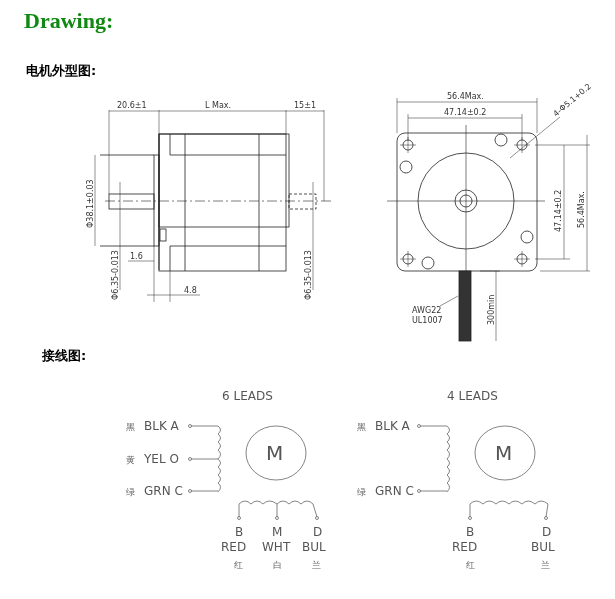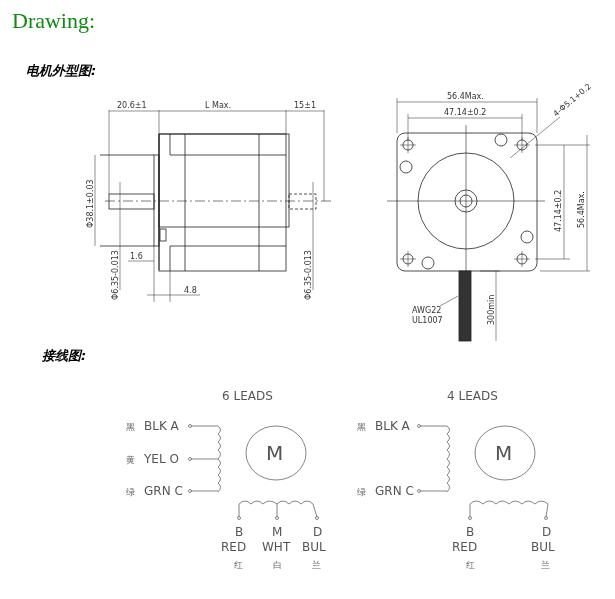--- a/index.html
+++ b/index.html
@@ -1,18 +1,18 @@
 <!DOCTYPE html>
 <html><head>
 <meta charset="utf-8">
 <style>
   html, body { margin: 0; padding: 0; background: #ffffff; }
   body { width: 615px; height: 599px; position: relative; overflow: hidden; font-family: "Liberation Sans", sans-serif; }
-  .title { position: absolute; left: 12px; top: 8px; font-family: "Liberation Serif", serif; font-weight: normal; font-size: 22px; color: #118811; margin: 0; }
-  .subhead { position: absolute; font-family: "DejaVu Sans", sans-serif; font-weight: bold; font-size: 13px; color: #000; margin: 0; font-style: italic; }
+  .title { position: absolute; left: 24px; top: 8px; font-family: "Liberation Serif", serif; font-weight: bold; font-size: 22px; color: #118811; margin: 0; }
+  .subhead { position: absolute; font-family: "DejaVu Sans", sans-serif; font-weight: bold; font-size: 13px; color: #000; margin: 0; }
   svg { position: absolute; left: 0; top: 0; }
   .dim { font-family: "DejaVu Sans", sans-serif; font-size: 8px; fill: #333; }
   .lead { font-family: "DejaVu Sans", sans-serif; font-size: 12px; fill: #555; }
   .leadsm { font-family: "DejaVu Sans", sans-serif; font-size: 9px; fill: #666; }
 </style>
 </head>
 <body>
 
 <h1 class="title">Drawing:</h1>
 <h2 class="subhead" style="left:26px;top:62px;">电机外型图:</h2>

